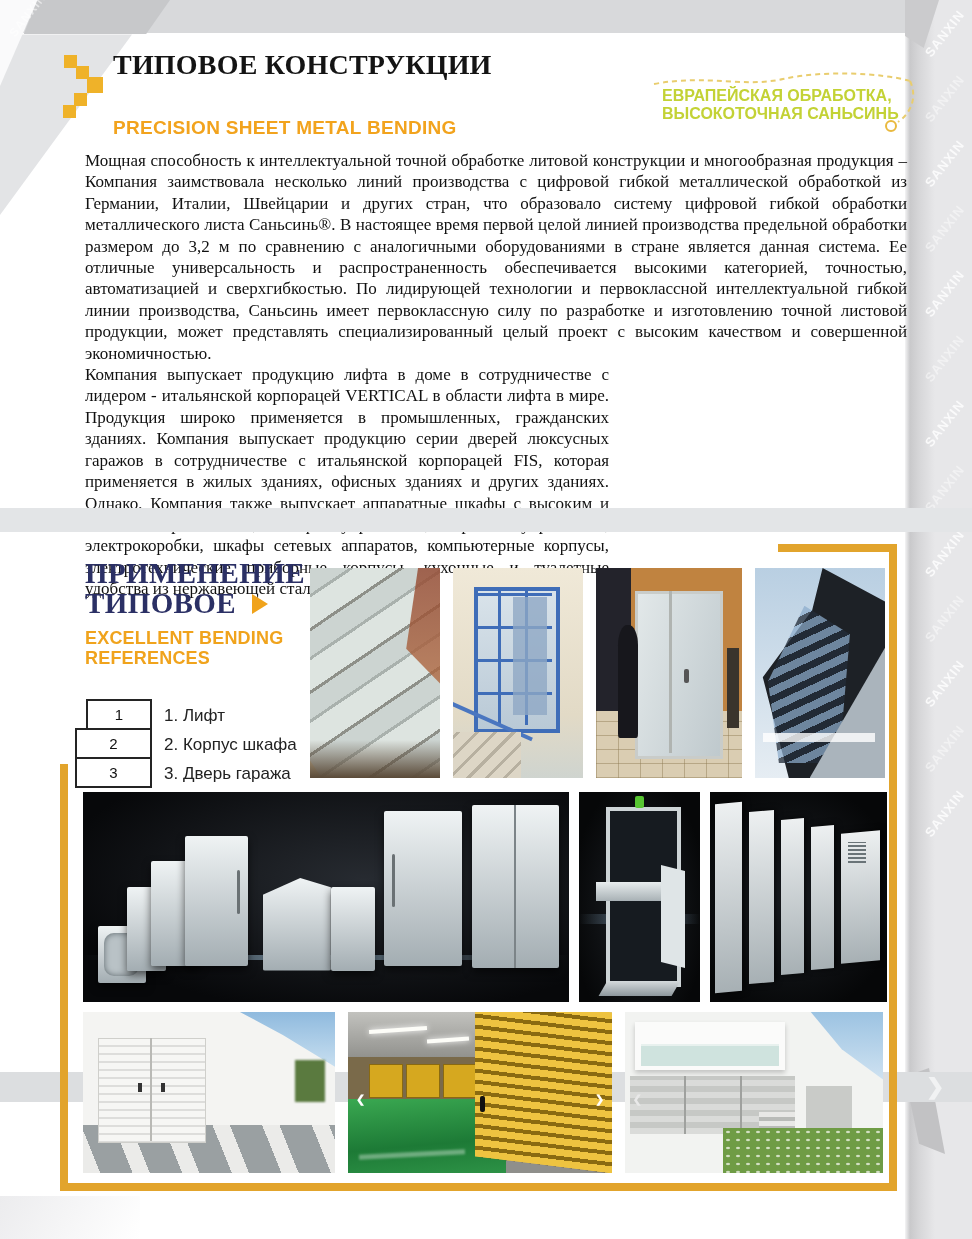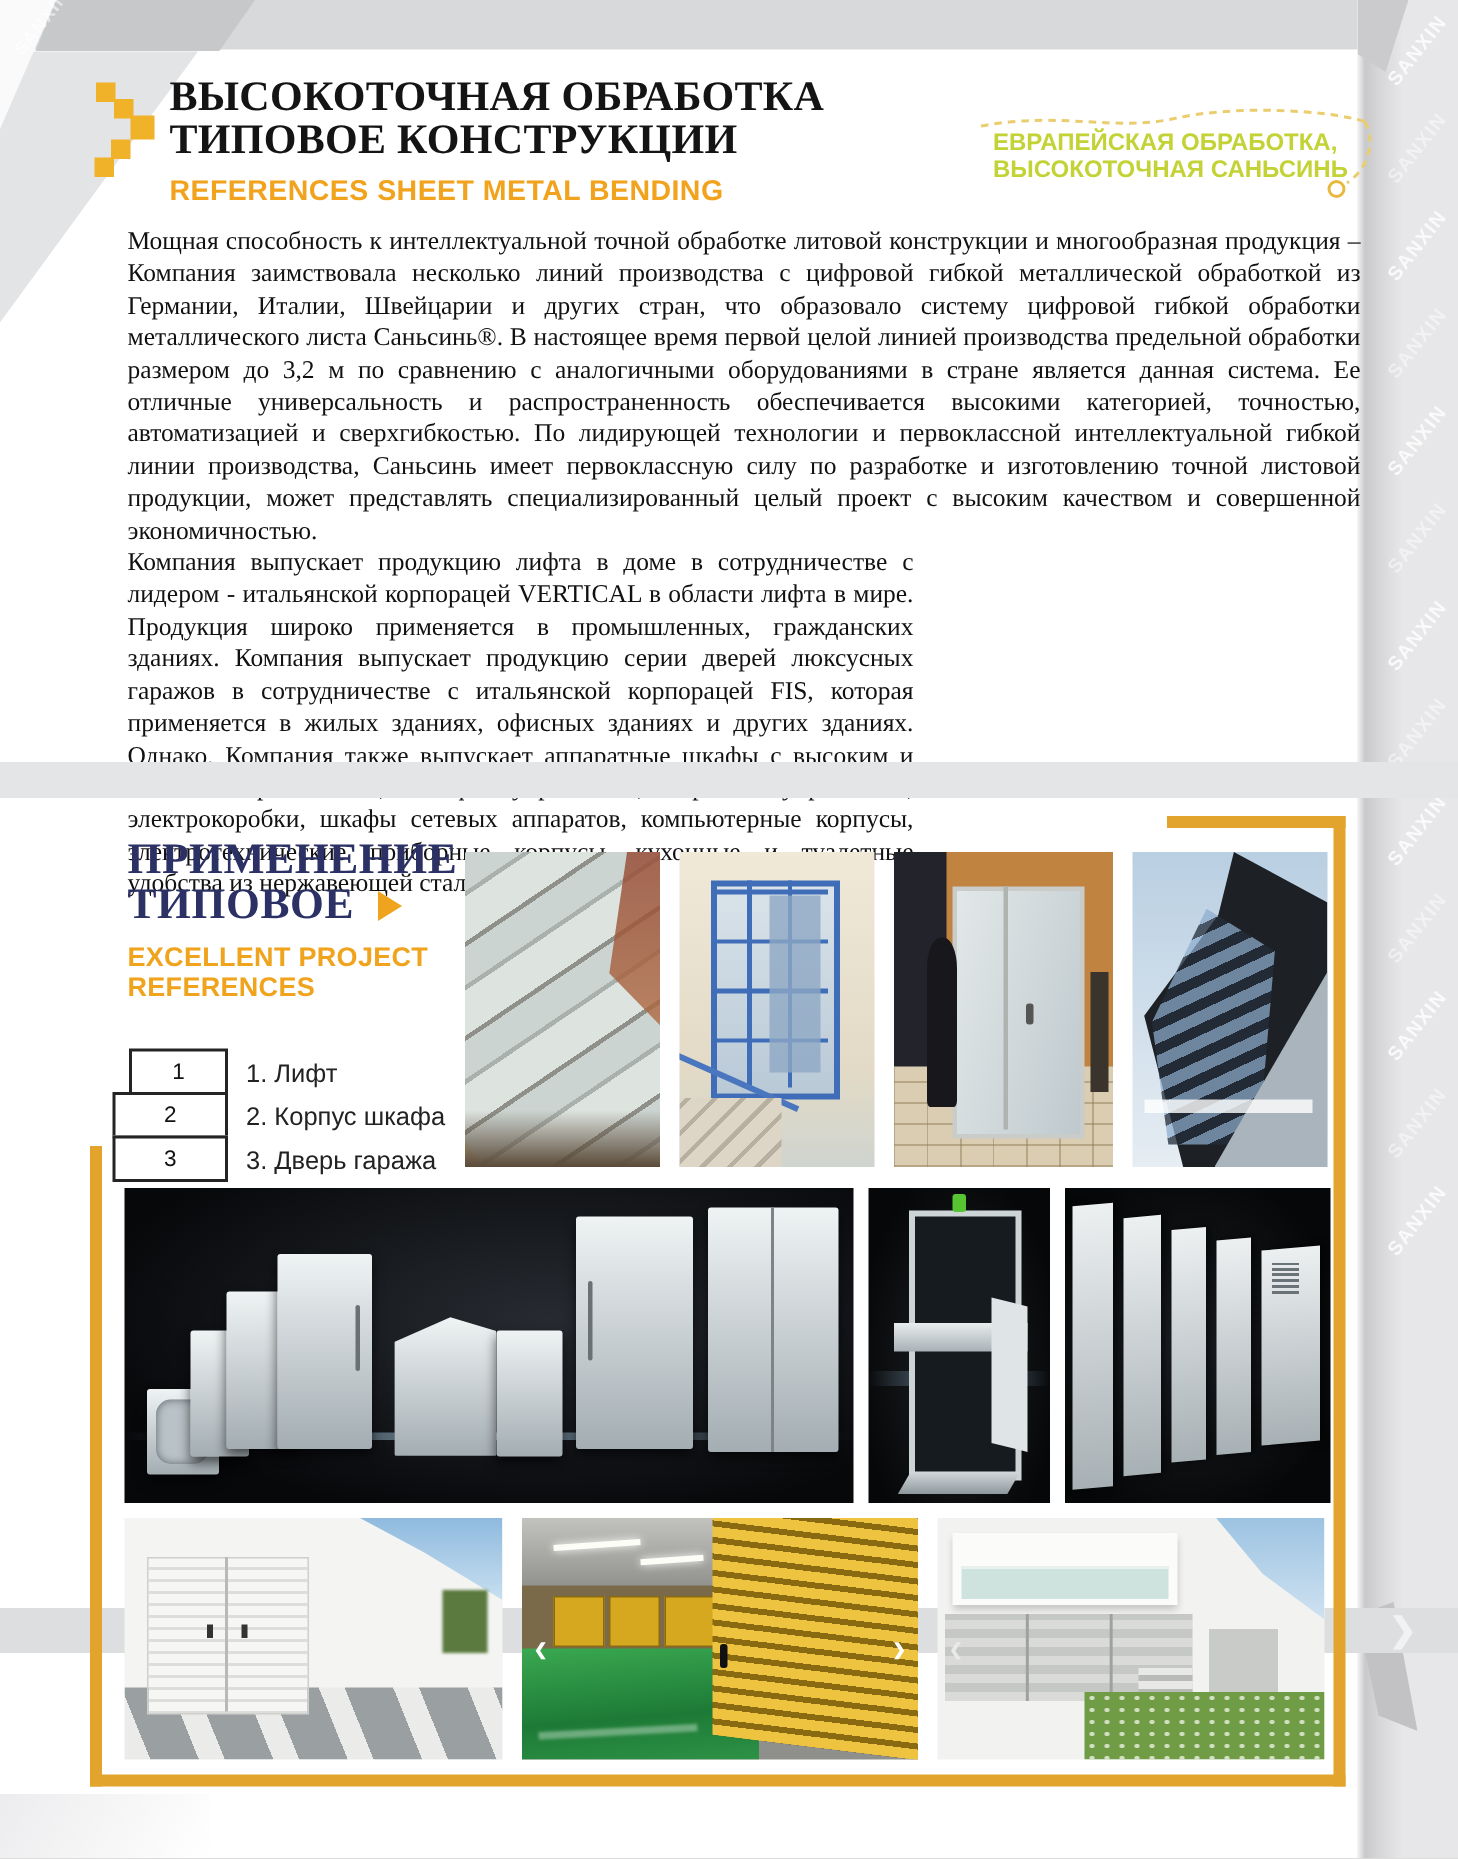--- a/index.html
+++ b/index.html
@@ -247,24 +247,23 @@
   <span class="band-arrow">❯</span>
 
   <div class="logo">
     <i style="left:2px;top:0;width:13px;height:13px;"></i>
     <i style="left:14px;top:11px;width:13px;height:13px;"></i>
     <i style="left:25px;top:22px;width:16px;height:16px;"></i>
     <i style="left:12px;top:38px;width:13px;height:13px;"></i>
     <i style="left:1px;top:50px;width:13px;height:13px;"></i>
   </div>
   <div class="h1">
-    <div>ВЫСОКОТОЧНАЯ ОБРАБОТКА</div>
     <div>ТИПОВОЕ КОНСТРУКЦИИ</div>
   </div>
-  <div class="sub-en">REFERENCES SHEET METAL BENDING</div>
+  <div class="sub-en">PRECISION SHEET METAL BENDING</div>
 
   <svg class="tag-decor" width="272" height="78">
     <path d="M6,14 C60,4 95,18 135,9 S235,3 262,11" fill="none" stroke="#e9cd6e" stroke-width="2" stroke-dasharray="5,4"></path>
     <path d="M262,11 C270,28 262,44 250,52" fill="none" stroke="#e9cd6e" stroke-width="2" stroke-dasharray="5,4"></path>
     <circle cx="243" cy="56" r="5" fill="none" stroke="#e9b93f" stroke-width="2"></circle>
   </svg>
   <div class="tagline">
     <div>ЕВРАПЕЙСКАЯ ОБРАБОТКА,</div>
     <div>ВЫСОКОТОЧНАЯ САНЬСИНЬ</div>
   </div>
@@ -280,21 +279,21 @@
 
   <div class="s2h">
     <div class="ru">
       <span>ПРИМЕНЕНИЕ</span>
     </div>
     <div class="ru">
       <span>ТИПОВОЕ</span>
       <span class="tri"></span>
     </div>
     <div class="en">
-      <div>EXCELLENT PROJECT</div>
+      <div>EXCELLENT BENDING</div>
       <div>REFERENCES</div>
     </div>
   </div>
 
   <div class="row-elev">
     <div class="ph e1">
       <div class="e1-glass"></div>
       <div class="e1-warm"></div>
       <div class="e1-dark"></div>
     </div>

